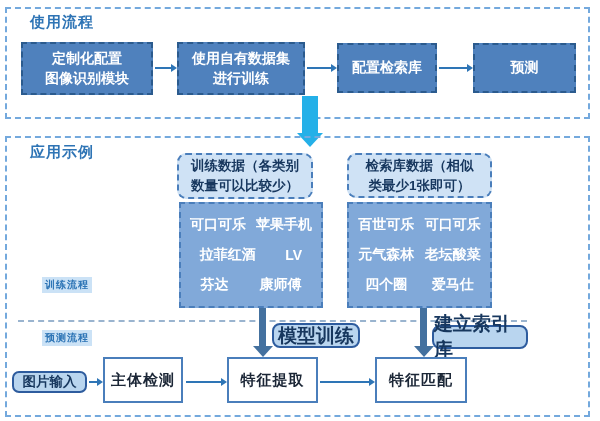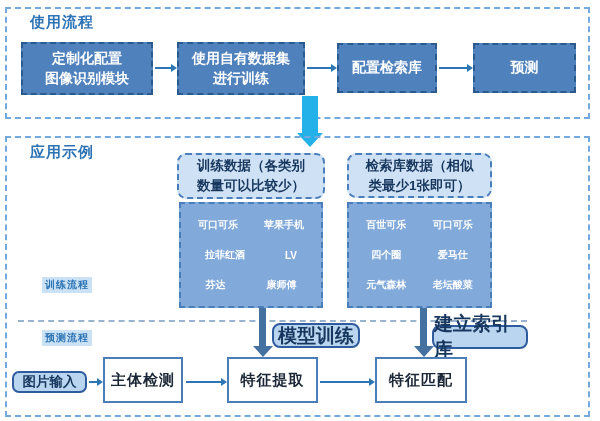--- a/index.html
+++ b/index.html
@@ -22,21 +22,21 @@
   }
   .bigshaft{position:absolute;background:#24b0e8;}
   .bighead{position:absolute;width:0;height:0;border-left:13px solid transparent;border-right:13px solid transparent;border-top:14px solid #24b0e8;}
   .hdr{
     position:absolute;background:#cfe2f5;border:2px dashed #4a7ebb;border-radius:9px;
     color:#17375e;font-weight:700;font-size:13.5px;line-height:1.45;text-align:center;white-space:pre-line;
     display:flex;align-items:center;justify-content:center;box-sizing:border-box;
   }
   .databox{
     position:absolute;background:#81a9d9;border:2px dashed #4a7ebb;color:#ffffff;
-    font-weight:700;font-size:10px;box-sizing:border-box;
+    font-weight:700;font-size:14px;box-sizing:border-box;
     display:flex;flex-direction:column;justify-content:space-around;padding:6px 4px;
   }
   .drow{display:flex;justify-content:space-around;align-items:center;}
   .sidelabel{
     position:absolute;background:#cbe2f6;color:#2e75b6;font-weight:700;font-size:10px;
     padding:1px 3px;letter-spacing:1px;
   }
   .divider{position:absolute;border-top:2px dashed #9ab4cf;height:0;}
   .vshaft{position:absolute;background:#44719f;}
   .vhead{position:absolute;width:0;height:0;border-left:10px solid transparent;border-right:10px solid transparent;border-top:11px solid #44719f;}
@@ -68,21 +68,21 @@
   <div class="step" style="left:337px;top:43px;width:100px;height:50px;">配置检索库</div>
   <div class="harrow" style="left:439px;top:67px;width:28px;"></div>
   <div class="step" style="left:473px;top:43px;width:103px;height:50px;">预测</div>
 
   <div class="bigshaft" style="left:302px;top:96px;width:16px;height:37px;"></div>
   <div class="bighead" style="left:297px;top:133px;"></div>
 
   <div class="section" style="left:5px;top:136px;width:581px;height:277px;"></div>
   <div class="sec-title" style="left:30px;top:143px;">应用示例</div>
 
-  <div class="hdr" style="left:177px;top:153px;width:148px;height:46px;">训练数据（各类别
+  <div class="hdr" style="left:177px;top:153px;width:136px;height:46px;">训练数据（各类别
 数量可以比较少）</div>
   <div class="hdr" style="left:347px;top:153px;width:145px;height:45px;">检索库数据（相似
 类最少1张即可）</div>
 
   <div class="databox" style="left:179px;top:202px;width:144px;height:106px;">
     <div class="drow">
       <span>可口可乐</span>
       <span>苹果手机</span>
     </div>
     <div class="drow">
@@ -94,26 +94,26 @@
       <span>康师傅</span>
     </div>
   </div>
 
   <div class="databox" style="left:347px;top:202px;width:145px;height:106px;">
     <div class="drow">
       <span>百世可乐</span>
       <span>可口可乐</span>
     </div>
     <div class="drow">
+      <span>元气森林</span>
+      <span>老坛酸菜</span>
+    </div>
+    <div class="drow">
       <span>四个圈</span>
       <span>爱马仕</span>
-    </div>
-    <div class="drow">
-      <span>元气森林</span>
-      <span>老坛酸菜</span>
     </div>
   </div>
 
   <div class="sidelabel" style="left:42px;top:277px;">训练流程</div>
   <div class="divider" style="left:18px;top:320px;width:509px;"></div>
   <div class="sidelabel" style="left:42px;top:330px;">预测流程</div>
 
   <div class="vshaft" style="left:259px;top:308px;width:7px;height:39px;"></div>
   <div class="vhead" style="left:253px;top:346px;"></div>
   <div class="vshaft" style="left:420px;top:308px;width:7px;height:39px;"></div>

